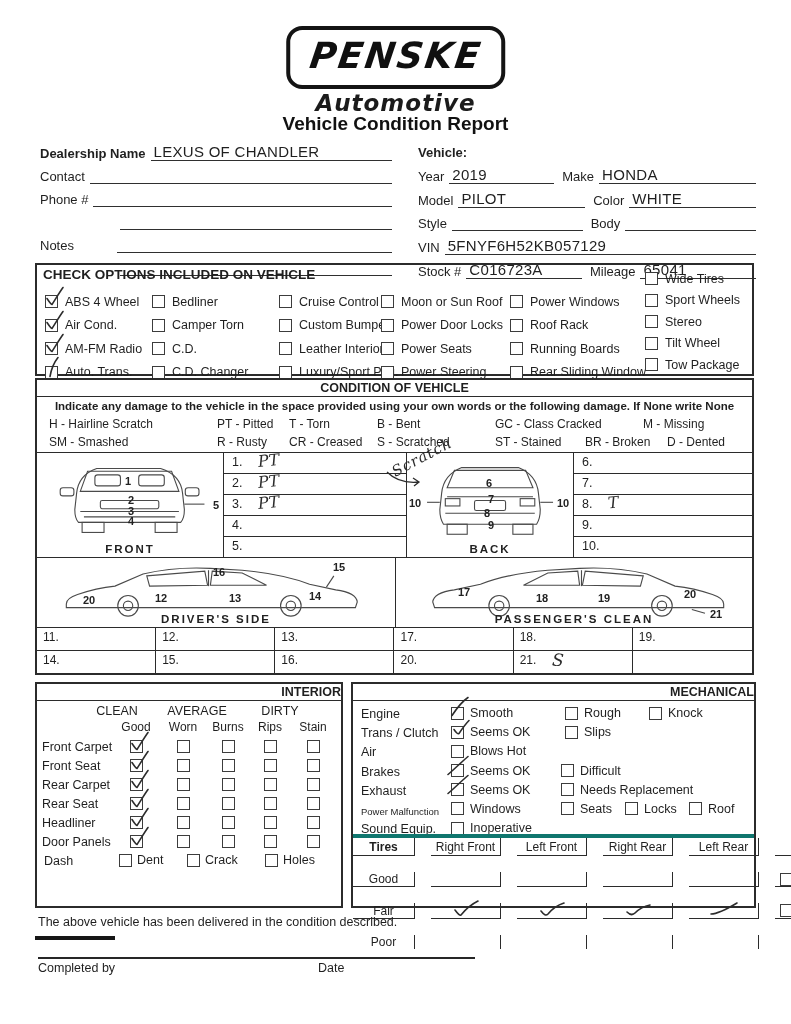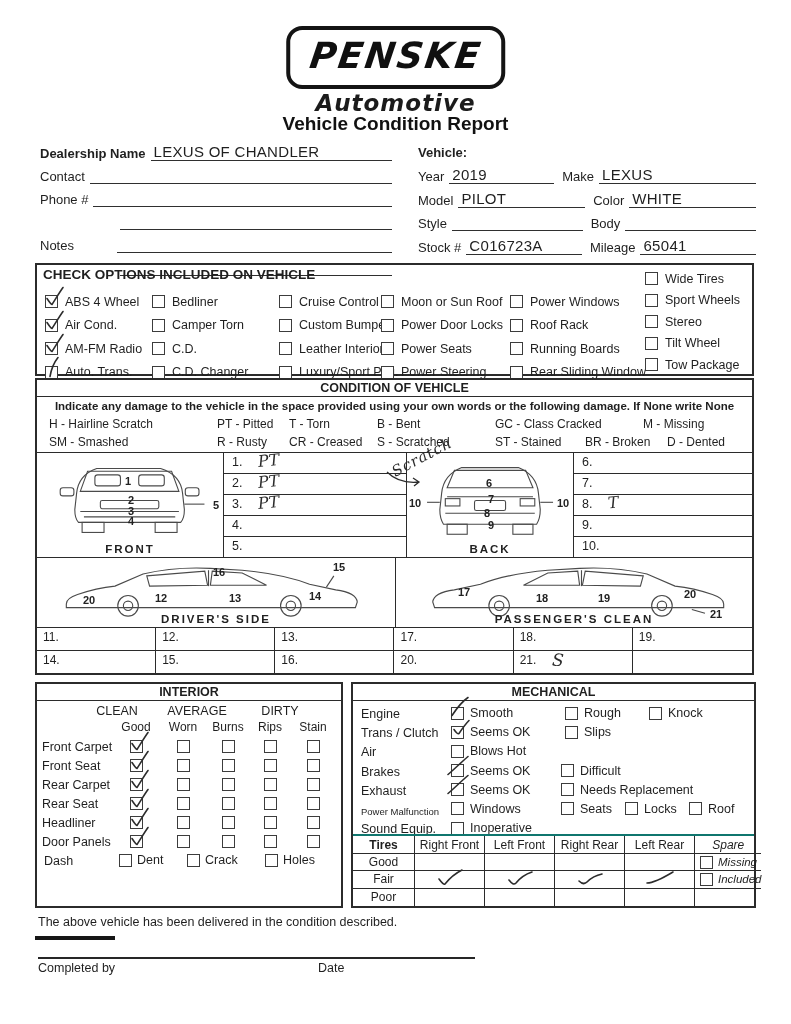--- a/index.html
+++ b/index.html
@@ -83,21 +83,21 @@
   .gnote { font-size:17px; margin:-3px 0 0 16px; transform:rotate(4deg); }
   .scratch-note { position:absolute; left:352px; top:68px; font-size:15px;
                   transform:rotate(-28deg); letter-spacing:1px; }
   .scratch-arrow { position:absolute; left:348px; top:88px; overflow:visible; }
   .scratch-arrow path { fill:none; stroke:#2c2c2c; stroke-width:1.3; }
 
   
   .interior { position:absolute; top:682px; left:35px; width:308px; height:226px;
               border:2px solid #2b2b2b; }
   .sec-bar { height:17px; line-height:16px; border-bottom:1.6px solid #2b2b2b;
-             text-align:center; font-weight:bold; font-size:12.5px; }
+             text-align:right; font-weight:bold; font-size:12.5px; }
   .int-zone { position:absolute; font-size:12.5px; text-align:center; }
   .int-sub { position:absolute; top:36px; left:0; right:0; display:grid;
              grid-template-columns:76px 46px 48px 42px 42px 44px; font-size:12px; text-align:center; }
   .irow2 { display:grid; grid-template-columns:76px 46px 48px 42px 42px 44px;
            height:19px; align-items:center; }
   .irow2 .rl { font-size:12.5px; padding-left:5px; white-space:nowrap; }
   .irow2 .cb { justify-self:center; }
   .int-rows { position:absolute; top:53px; left:0; right:0; }
   .dash-row { position:relative; height:20px; }
   .dash-item { position:absolute; top:2px; display:flex; align-items:center; gap:5px;
@@ -106,23 +106,23 @@
   
   .mechanical { position:absolute; top:682px; left:351px; width:405px; height:226px;
                 border:2px solid #2b2b2b; }
   .mrow { position:relative; height:19.2px; }
   .mlabel { position:absolute; left:8px; top:2px; font-size:12.5px; white-space:nowrap; }
   .mlabel.small { font-size:9.5px; top:5px; }
   .mopt { position:absolute; top:1px; display:flex; align-items:center; gap:6px;
           font-size:12.5px; white-space:nowrap; }
   .mrows { position:absolute; top:21px; left:0; right:0; }
   .tires { position:absolute; top:150px; left:0; right:0; bottom:0;
-           border-top:2px solid #0f766e; display:grid;
+           border-top:4px solid #0f766e; display:grid;
            grid-template-columns:62px 70px 70px 70px 70px 1fr;
-           grid-template-rows:18px 1fr 1fr 1fr; }
+           grid-template-rows:18px 1fr 1fr 1fr;gap:16px; }
   .tc { border-right:1.4px solid #2b2b2b; border-bottom:1.4px solid #2b2b2b;
         display:flex; align-items:center; justify-content:center; font-size:12px; }
   .tc:nth-child(6n) { border-right:none;font-style:italic; }
   .tc.hdr { font-size:12px; }
   .tc.sp { justify-content:flex-start; gap:5px; padding-left:5px; font-size:11.5px; }
   .tc.last { border-bottom:none; }
 
   
   .delivered { position:absolute; left:38px; top:915px; font-size:12.5px; }
   .artifact-bar { position:absolute; left:35px; top:936px; width:80px; height:4px; background:#161616; }
@@ -170,34 +170,38 @@
         </div>
     </div>
     <div class="info-right">
       <div class="irow">
           <span class="lbl b">Vehicle:</span>
         </div>
       <div class="irow">
         <span class="lbl">Year</span>
           <span class="ul val" style="max-width:105px">2019</span>
         <span class="lbl" style="padding-left:8px">Make</span>
-          <span class="ul val">LEXUS</span>
+          <span class="ul val">HONDA</span>
       </div>
       <div class="irow">
         <span class="lbl">Model</span>
           <span class="ul val" style="max-width:130px">PILOT</span>
         <span class="lbl" style="padding-left:8px">Color</span>
           <span class="ul val">WHITE</span>
       </div>
       <div class="irow">
         <span class="lbl">Style</span>
           <span class="ul" style="max-width:140px"></span>
         <span class="lbl" style="padding-left:8px">Body</span>
           <span class="ul"></span>
       </div>
+      <div class="irow">
+          <span class="lbl">VIN</span>
+          <span class="ul val">5FNYF6H52KB057129</span>
+        </div>
       <div class="irow">
         <span class="lbl">Stock #</span>
           <span class="ul val" style="max-width:140px">C016723A</span>
         <span class="lbl" style="padding-left:8px">Mileage</span>
           <span class="ul val">65041</span>
       </div>
     </div>
   </div>
 
   <div class="options">

